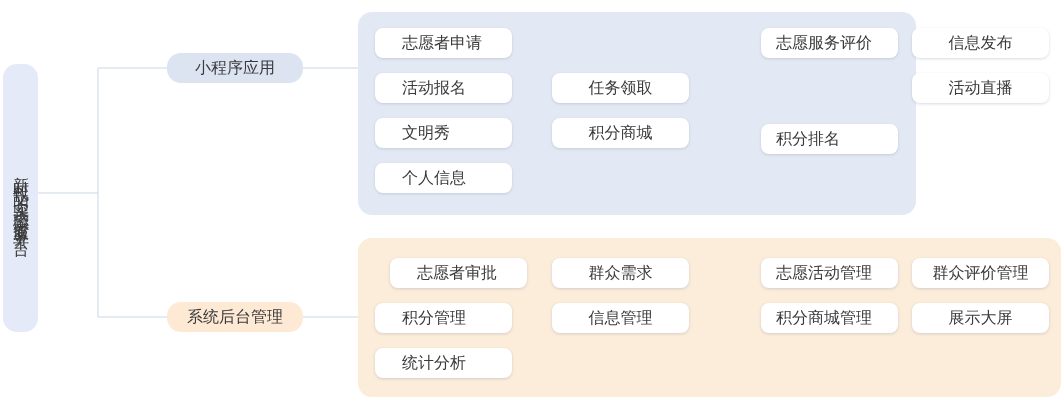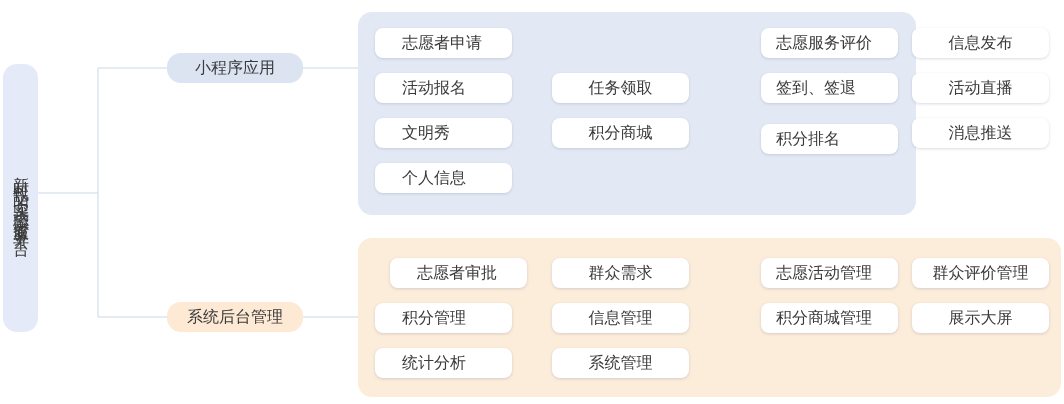--- a/index.html
+++ b/index.html
@@ -64,39 +64,36 @@
   <div class="branch-label blue">小程序应用</div>
   <div class="branch-label orange">系统后台管理</div>
 
   <div class="panel blue">
     <div class="node al1" style="left:17px;top:16px">志愿者申请</div>
     <div class="node al3" style="left:377px;top:16px">志愿服务评价</div>
     <div class="node ac" style="left:554px;top:16px">信息发布</div>
 
     <div class="node al1" style="left:17px;top:61px">活动报名</div>
     <div class="node ac" style="left:194px;top:61px">任务领取</div>
-    <div class="node al3" style="left:377px;top:61px">签到、签退</div>
     <div class="node ac" style="left:554px;top:61px">活动直播</div>
 
     <div class="node al1" style="left:17px;top:106px">文明秀</div>
     <div class="node ac" style="left:194px;top:106px">积分商城</div>
     <div class="node al3" style="left:377px;top:112px">积分排名</div>
-    <div class="node ac" style="left:554px;top:106px">消息推送</div>
 
     <div class="node al1" style="left:17px;top:151px">个人信息</div>
   </div>
 
   <div class="panel orange">
     <div class="node al1" style="left:32px;top:20px">志愿者审批</div>
     <div class="node ac" style="left:194px;top:20px">群众需求</div>
     <div class="node al3" style="left:377px;top:20px">志愿活动管理</div>
     <div class="node ac" style="left:554px;top:20px">群众评价管理</div>
 
     <div class="node al1" style="left:17px;top:65px">积分管理</div>
     <div class="node ac" style="left:194px;top:65px">信息管理</div>
     <div class="node al3" style="left:377px;top:65px">积分商城管理</div>
     <div class="node ac" style="left:554px;top:65px">展示大屏</div>
 
     <div class="node al1" style="left:17px;top:110px">统计分析</div>
-    <div class="node ac" style="left:194px;top:110px">系统管理</div>
   </div>
 
 </div>
 
 </body></html>

